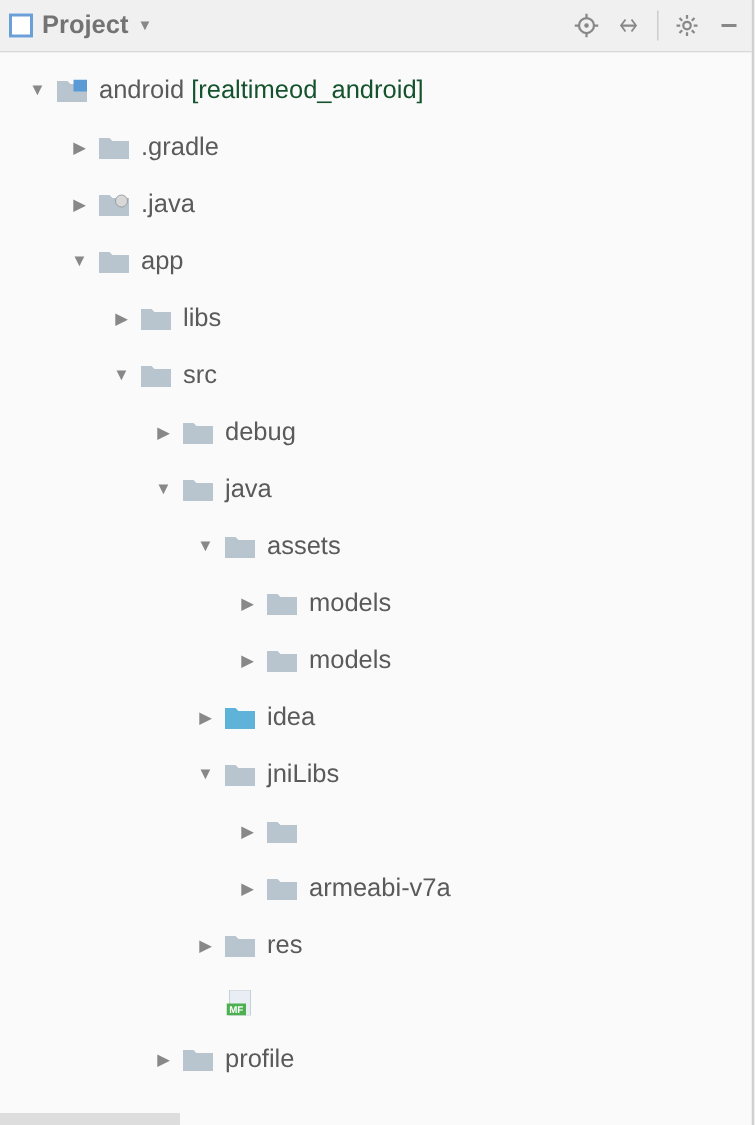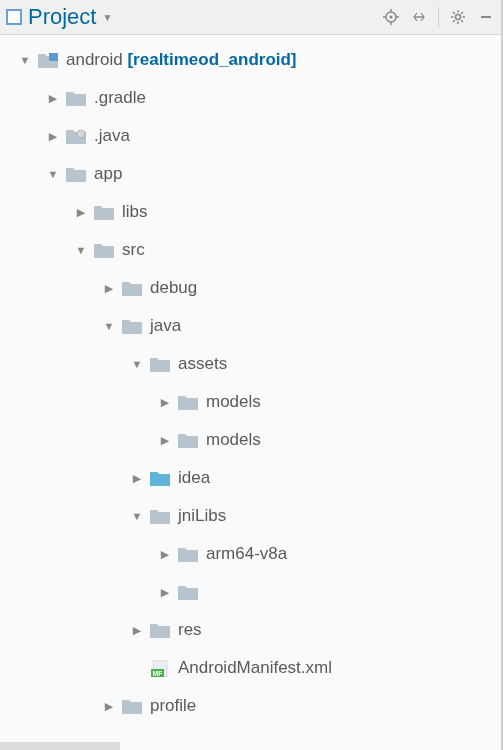--- a/index.html
+++ b/index.html
@@ -53,22 +53,23 @@
       font-size: 10px;
       color: #888;
       margin-left: 2px;
     }
     .header-title-wrap {
       display: flex;
       align-items: center;
       gap: 4px;
     }
     .header-title {
-      color: #0369a1;
-      font-size: 22px;
+      color: #737373;
+      font-size: 17px;
+      font-weight: bold;
     }
     .toolbar-icon {
       width: 18px;
       height: 18px;
       display: flex;
       align-items: center;
       justify-content: center;
       color: #888;
       cursor: pointer;
       font-size: 16px;
@@ -112,22 +113,22 @@
       margin-right: 8px;
       flex-shrink: 0;
       display: flex;
       align-items: center;
       justify-content: center;
     }
     .label {
       color: #5a5a5a;
     }
     .label-bracket {
-      font-weight: bold;
-      color: #0369a1;
+      font-weight: normal;
+      color: #14532d;
     }
     .scroll-hint {
       position: absolute;
       bottom: 0;
       left: 0;
       width: 120px;
       height: 8px;
       background: #ddd;
     }
   </style>
@@ -319,30 +320,30 @@
       <span class="label">jniLibs</span>
     </div>
 
     <div class="tree-row" style="padding-left:158px">
       <span class="arrow">▶</span>
       <span class="icon">
         <svg width="20" height="15" viewBox="0 0 20 15">
             <path d="M0 3 L0 1 L7 1 L9 3 L20 3 L20 15 L0 15 Z" fill="#b8c4ce"></path>
           </svg>
       </span>
-      <span class="label">arm64-v8a</span>
     </div>
 
     <div class="tree-row" style="padding-left:158px">
       <span class="arrow">▶</span>
       <span class="icon">
         <svg width="20" height="15" viewBox="0 0 20 15">
             <path d="M0 3 L0 1 L7 1 L9 3 L20 3 L20 15 L0 15 Z" fill="#b8c4ce"></path>
           </svg>
       </span>
+      <span class="label">armeabi-v7a</span>
     </div>
 
     <div class="tree-row" style="padding-left:130px">
       <span class="arrow">▶</span>
       <span class="icon">
         <svg width="20" height="15" viewBox="0 0 20 15">
             <path d="M0 3 L0 1 L7 1 L9 3 L20 3 L20 15 L0 15 Z" fill="#b8c4ce"></path>
           </svg>
       </span>
       <span class="label">res</span>
@@ -350,21 +351,20 @@
 
     <div class="tree-row" style="padding-left:130px">
       <span class="arrow blank">▶</span>
       <span class="icon">
         <svg width="18" height="17" viewBox="0 0 18 17">
             <rect x="2" y="0" width="14" height="17" fill="#e8eef3" stroke="#c4cdd5" stroke-width="0.6"></rect>
             <rect x="0" y="9" width="13" height="8" fill="#4caf50"></rect>
             <text x="6.5" y="15.5" font-size="6.5" font-weight="bold" fill="white" text-anchor="middle" font-family="sans-serif">MF</text>
           </svg>
       </span>
-      <span class="label">AndroidManifest.xml</span>
     </div>
 
     <div class="tree-row" style="padding-left:102px">
       <span class="arrow">▶</span>
       <span class="icon">
         <svg width="20" height="15" viewBox="0 0 20 15">
             <path d="M0 3 L0 1 L7 1 L9 3 L20 3 L20 15 L0 15 Z" fill="#b8c4ce"></path>
           </svg>
       </span>
       <span class="label">profile</span>

